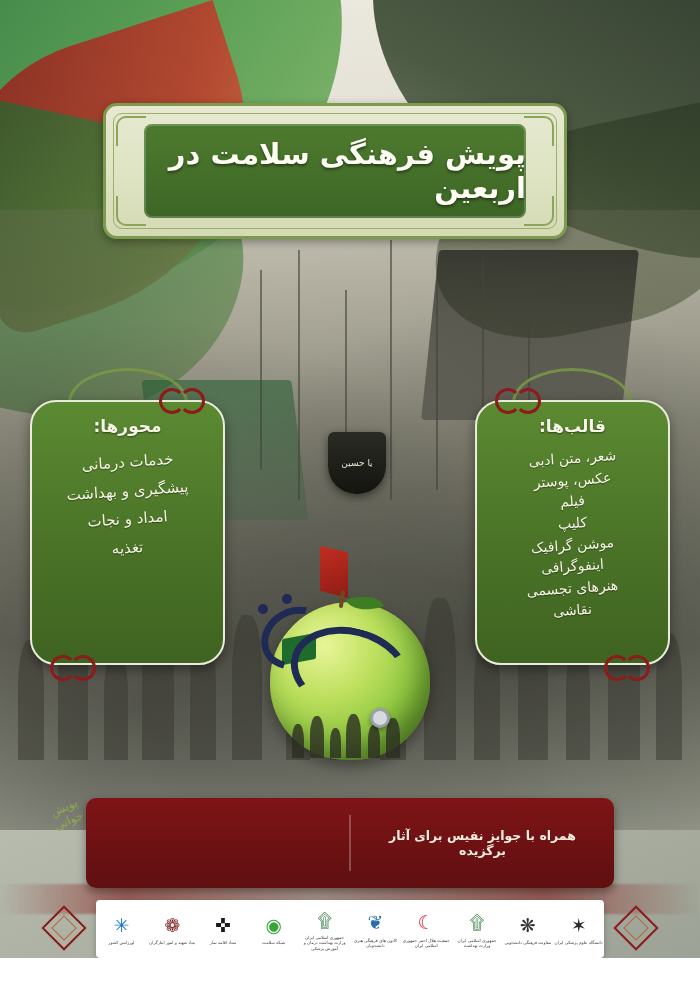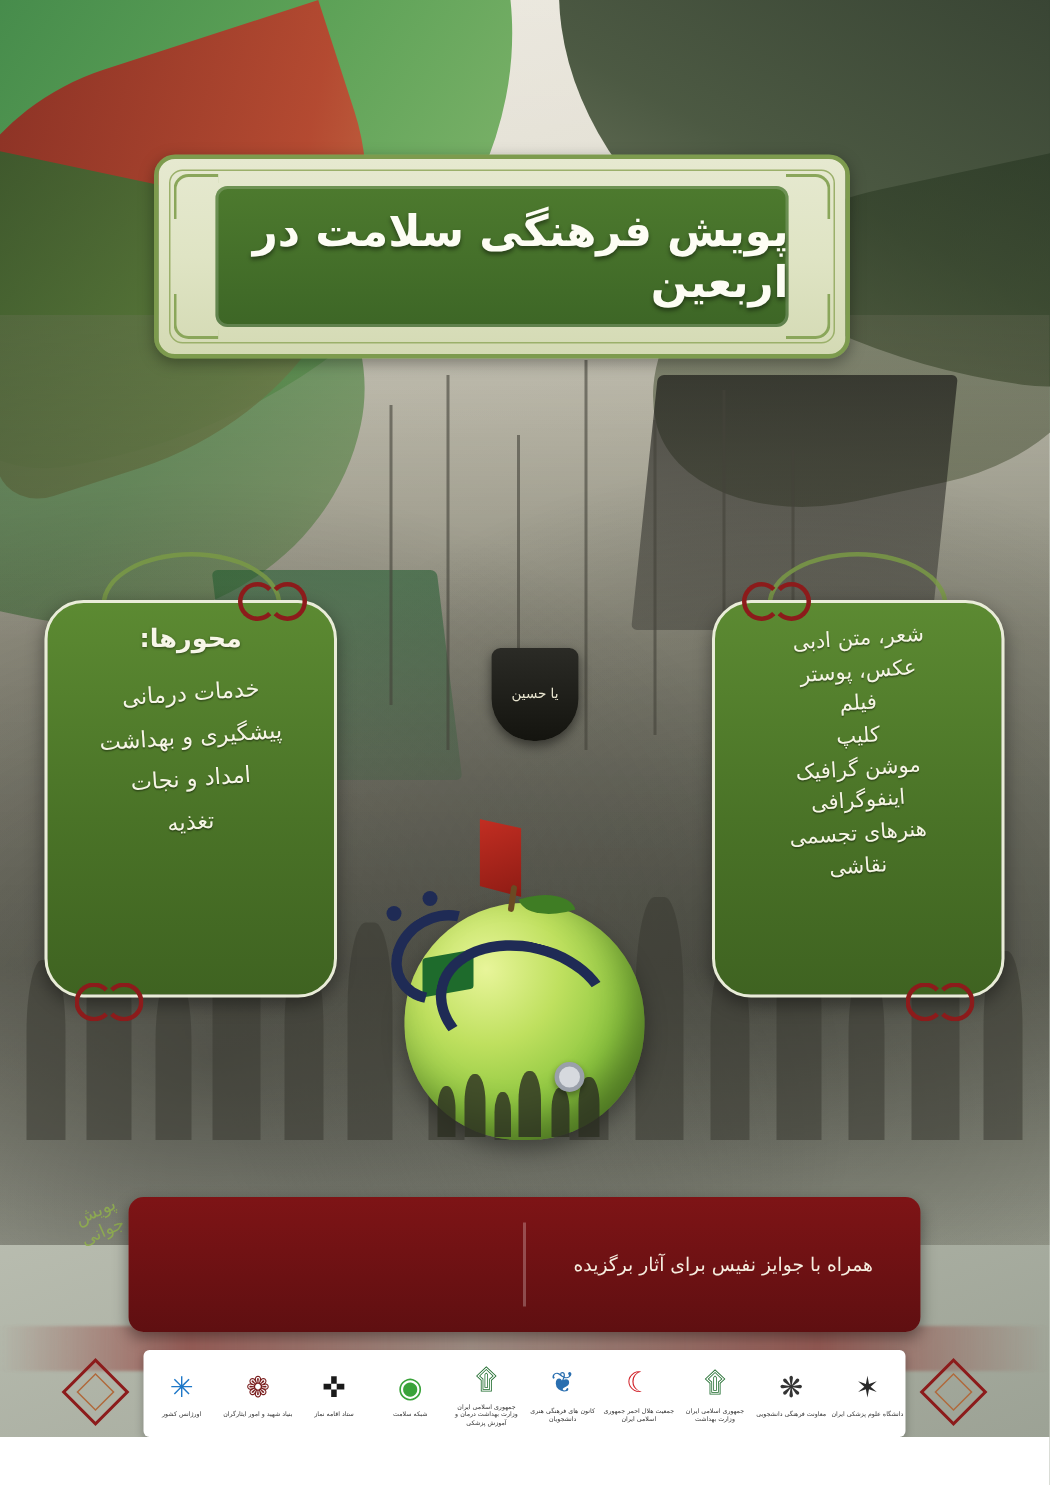--- a/index.html
+++ b/index.html
@@ -235,21 +235,21 @@
   
   .bottom-bar {
     position: absolute; left: 86px; right: 86px; top: 798px; height: 90px;
     background: linear-gradient(180deg, #7e1416 0%, #5f0f11 100%);
     border-radius: 10px;
     box-shadow: 0 4px 10px rgba(0,0,0,.4);
     display: flex; align-items: center;
   }
   .bb-right { width: 50%; padding: 0 22px; text-align: center; }
   .bb-left  { width: 50%; padding: 0 22px; text-align: center; }
-  .bb-right .line1 { color: #f6eee0; font-size: 12.5px; font-weight: normal; margin-bottom: 1px; }
+  .bb-right .line1 { color: #f6eee0; font-size: 12.5px; font-weight: bold; margin-bottom: 1px; }
   .deadline-pill {
     display: inline-block; background: #f2ede0; color: #6b1113;
     font-size: 12.5px; font-weight: bold; padding: 4px 12px; border-radius: 4px;
   }
   .bb-left .invite { color: #f6eee0; font-size: 12.5px; font-weight: bold; margin-bottom: 10px; }
   .bb-left .email { color: #f8f3e6; font-size: 13px; direction: ltr; font-family: "DejaVu Sans Mono", monospace; }
   .divider-v {
     width: 2px; height: 56px; background: rgba(255,255,255,.25);
   }
 
@@ -343,20 +343,21 @@
       <h1>پویش فرهنگی سلامت در اربعین</h1>
     </div>
   </div>
 
   <div class="panel-wing r"></div>
   <div class="panel-wing l"></div>
 
   <div class="panel right">
     <div class="panel-orn orn-top-l"></div>
     <div class="panel-orn orn-bot-r"></div>
+    <span class="panel-heading">قالب‌ها:</span>
     <ul>
       <li>شعر، متن ادبی</li>
       <li>عکس، پوستر</li>
       <li>فیلم</li>
       <li>کلیپ</li>
       <li>موشن گرافیک</li>
       <li>اینفوگرافی</li>
       <li>هنرهای تجسمی</li>
       <li>نقاشی</li>
     </ul>

